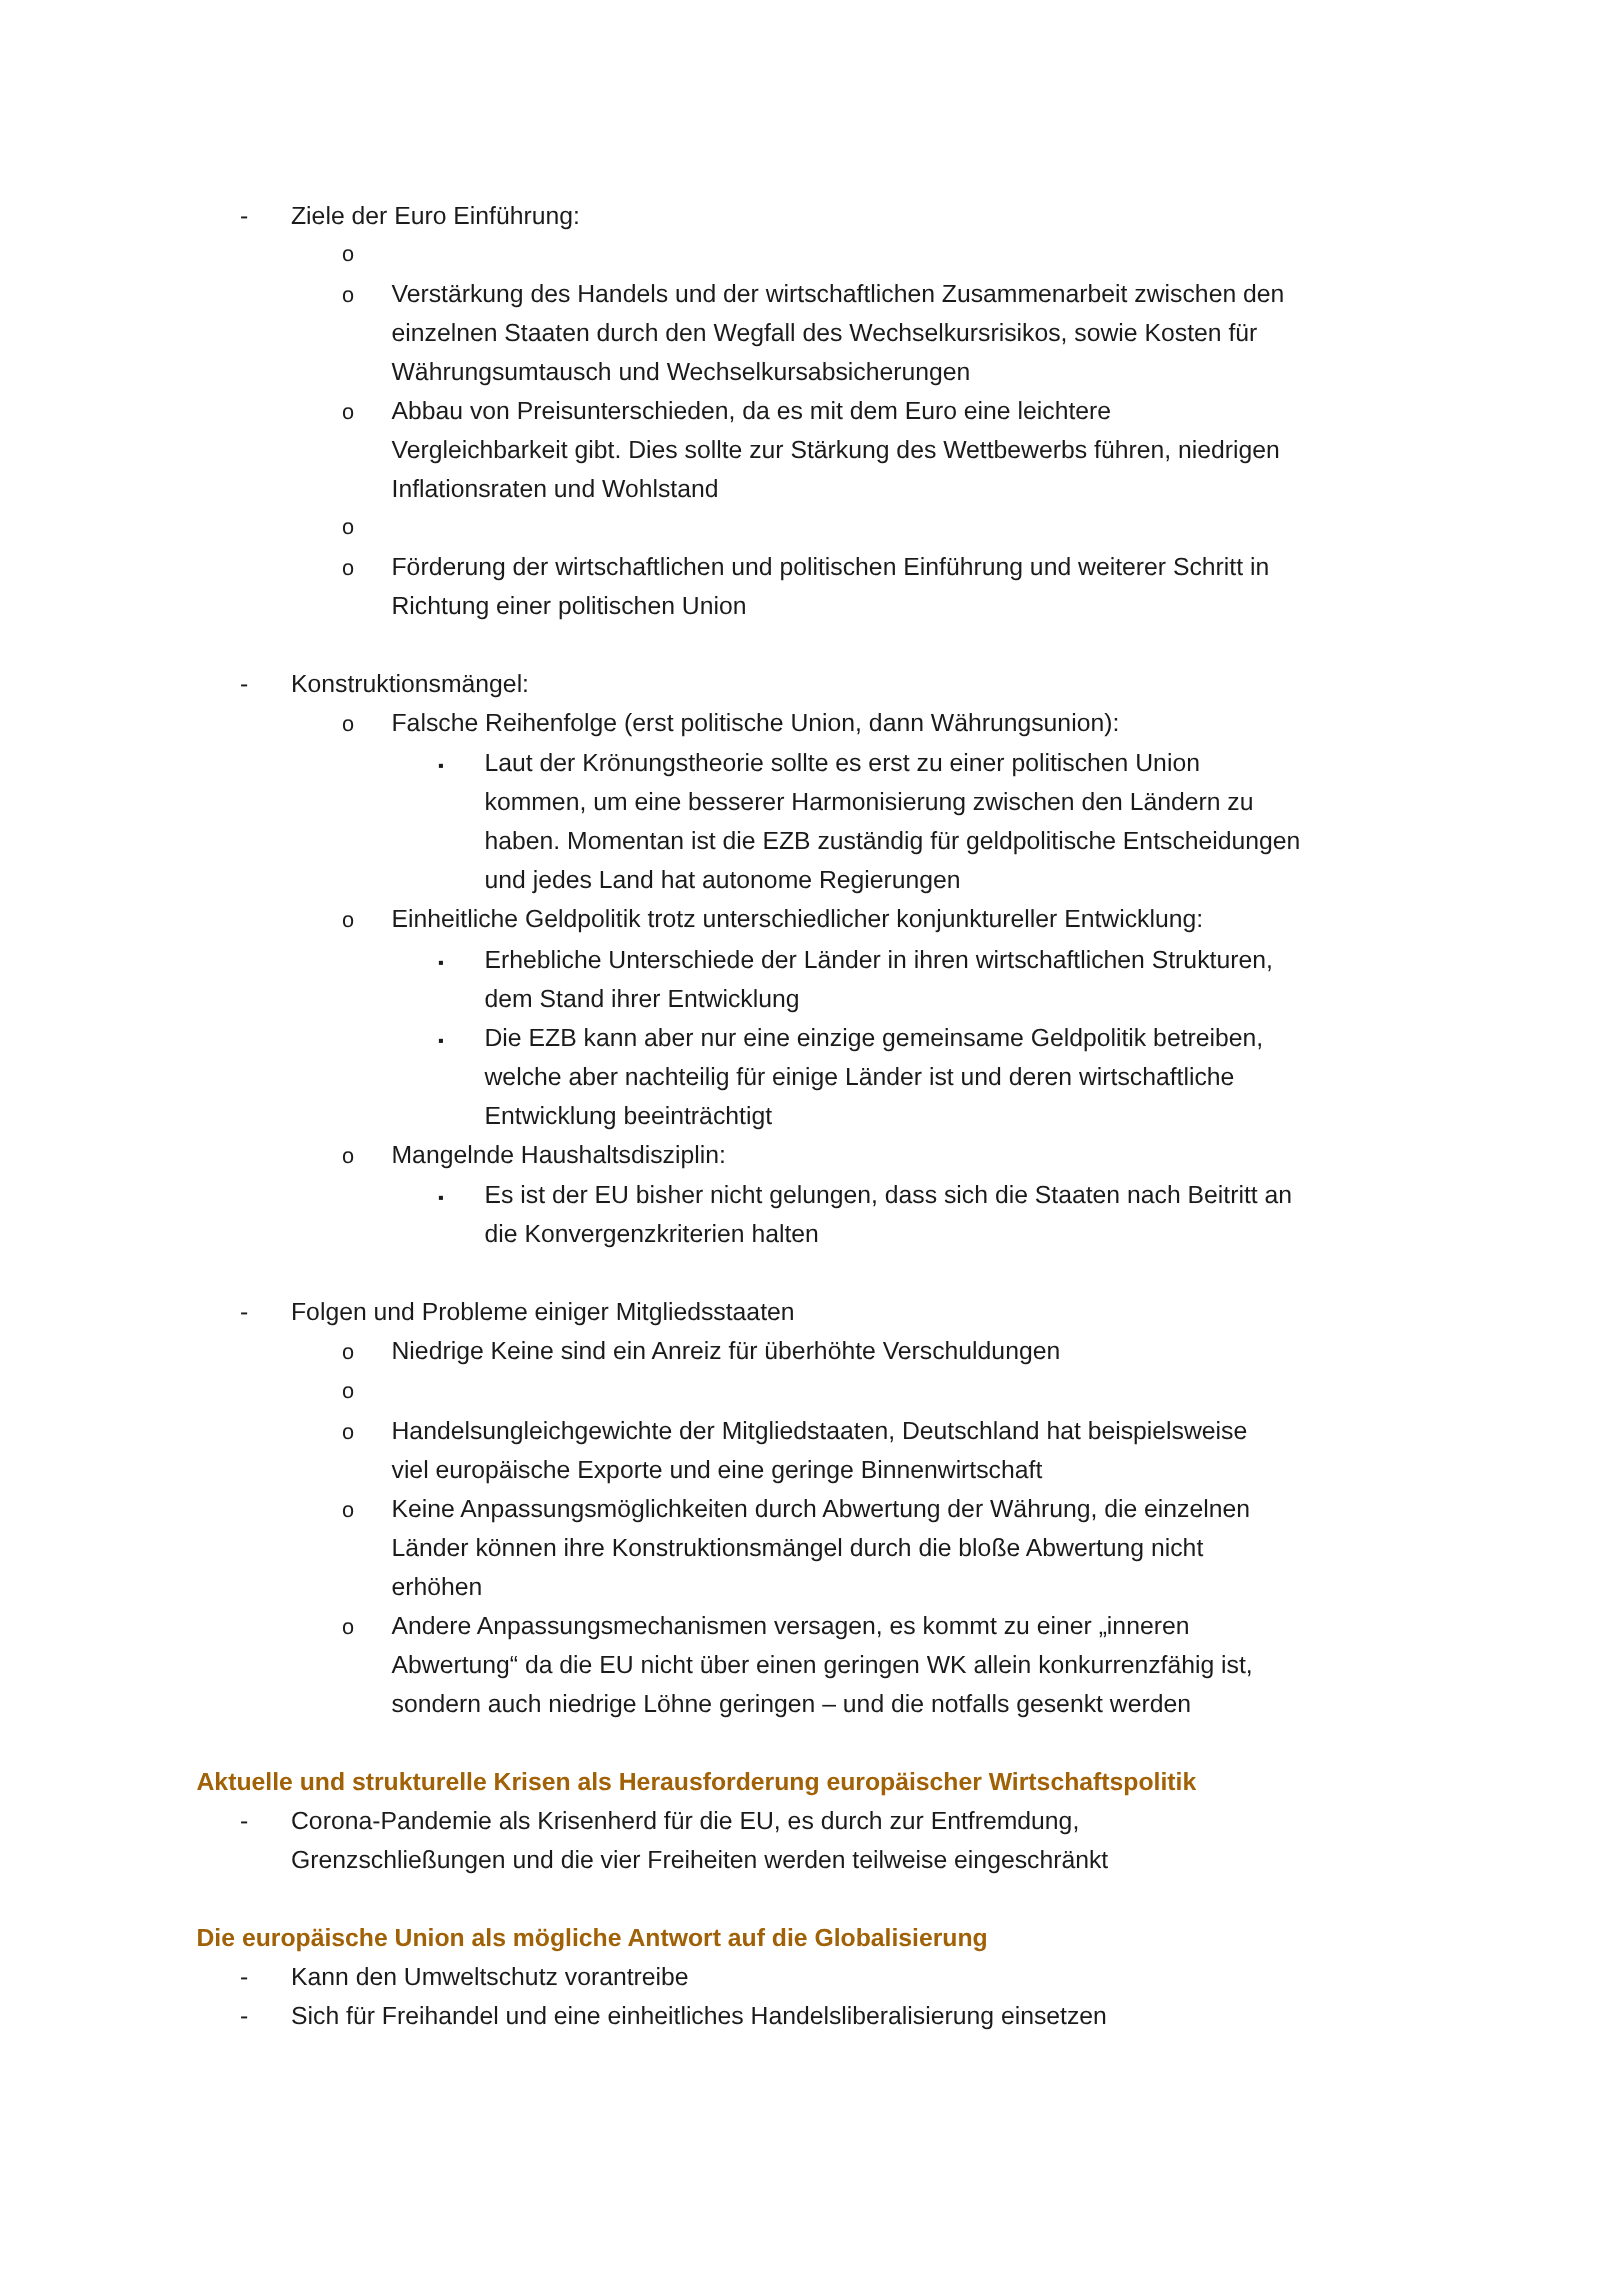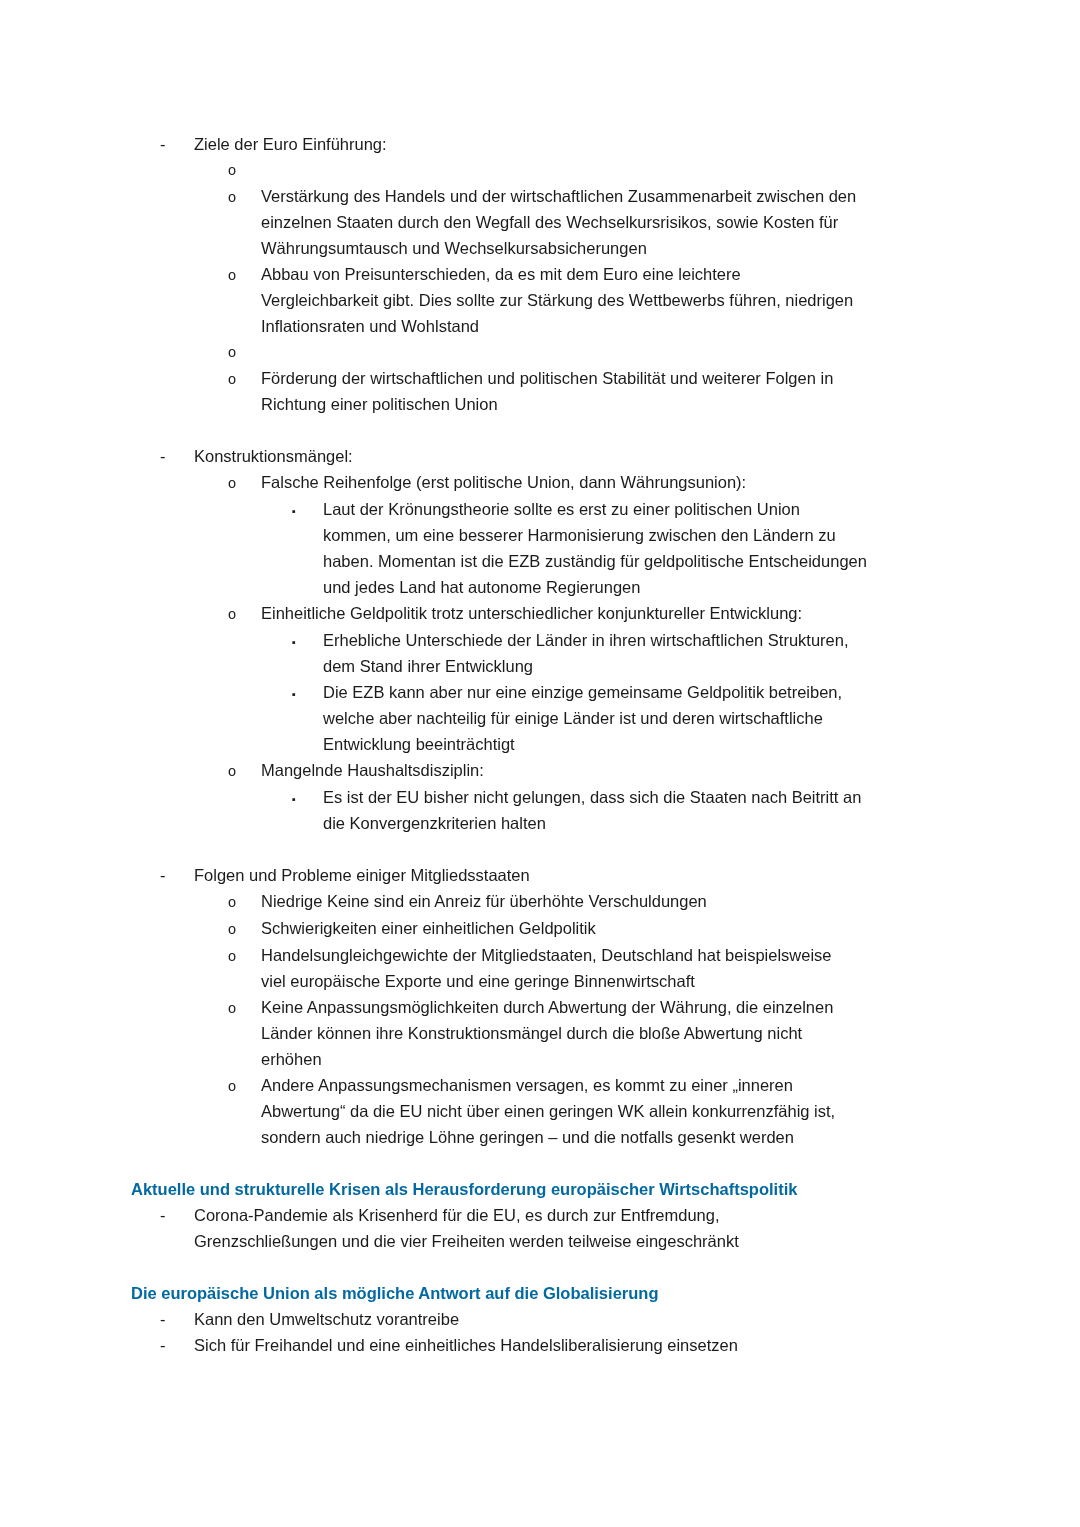--- a/index.html
+++ b/index.html
@@ -15,21 +15,21 @@
   }
   .content {
     position: absolute;
     left: 131px;
     top: 131px;
     width: 860px;
     font-size: 16.5px;
     line-height: 26px;
   }
   .block + .block { margin-top: 26px; }
-  .heading { font-weight: 700; color: #0369a1; }
+  .heading { font-weight: 700; color: #a16207; }
   .li { display: flex; align-items: baseline; }
   .marker { flex: 0 0 auto; }
   .text { white-space: pre-wrap; flex: 1 1 auto; }
   .l1 { padding-left: 29px; }
   .l1 .marker { width: 34px; }
   .l2 { padding-left: 97px; }
   .l2 .marker { width: 33px; font-size: 14.5px; }
   .l3 { padding-left: 161px; }
   .l3 .marker { width: 31px; font-size: 11px; }
 </style>
@@ -57,21 +57,21 @@
         <span class="marker">o</span>
         <span class="text">Abbau von Preisunterschieden, da es mit dem Euro eine leichtere
 Vergleichbarkeit gibt. Dies sollte zur Stärkung des Wettbewerbs führen, niedrigen
 Inflationsraten und Wohlstand</span>
       </div>
       <div class="li l2">
         <span class="marker">o</span>
       </div>
       <div class="li l2">
         <span class="marker">o</span>
-        <span class="text">Förderung der wirtschaftlichen und politischen Stabilität und weiterer Folgen in
+        <span class="text">Förderung der wirtschaftlichen und politischen Einführung und weiterer Schritt in
 Richtung einer politischen Union</span>
       </div>
     </section>
 
     <section class="block">
       <div class="li l1">
         <span class="marker">-</span>
         <span class="text">Konstruktionsmängel:</span>
       </div>
       <div class="li l2">
@@ -115,21 +115,20 @@
       <div class="li l1">
         <span class="marker">-</span>
         <span class="text">Folgen und Probleme einiger Mitgliedsstaaten</span>
       </div>
       <div class="li l2">
         <span class="marker">o</span>
         <span class="text">Niedrige Keine sind ein Anreiz für überhöhte Verschuldungen</span>
       </div>
       <div class="li l2">
         <span class="marker">o</span>
-        <span class="text">Schwierigkeiten einer einheitlichen Geldpolitik</span>
       </div>
       <div class="li l2">
         <span class="marker">o</span>
         <span class="text">Handelsungleichgewichte der Mitgliedstaaten, Deutschland hat beispielsweise
 viel europäische Exporte und eine geringe Binnenwirtschaft</span>
       </div>
       <div class="li l2">
         <span class="marker">o</span>
         <span class="text">Keine Anpassungsmöglichkeiten durch Abwertung der Währung, die einzelnen
 Länder können ihre Konstruktionsmängel durch die bloße Abwertung nicht

